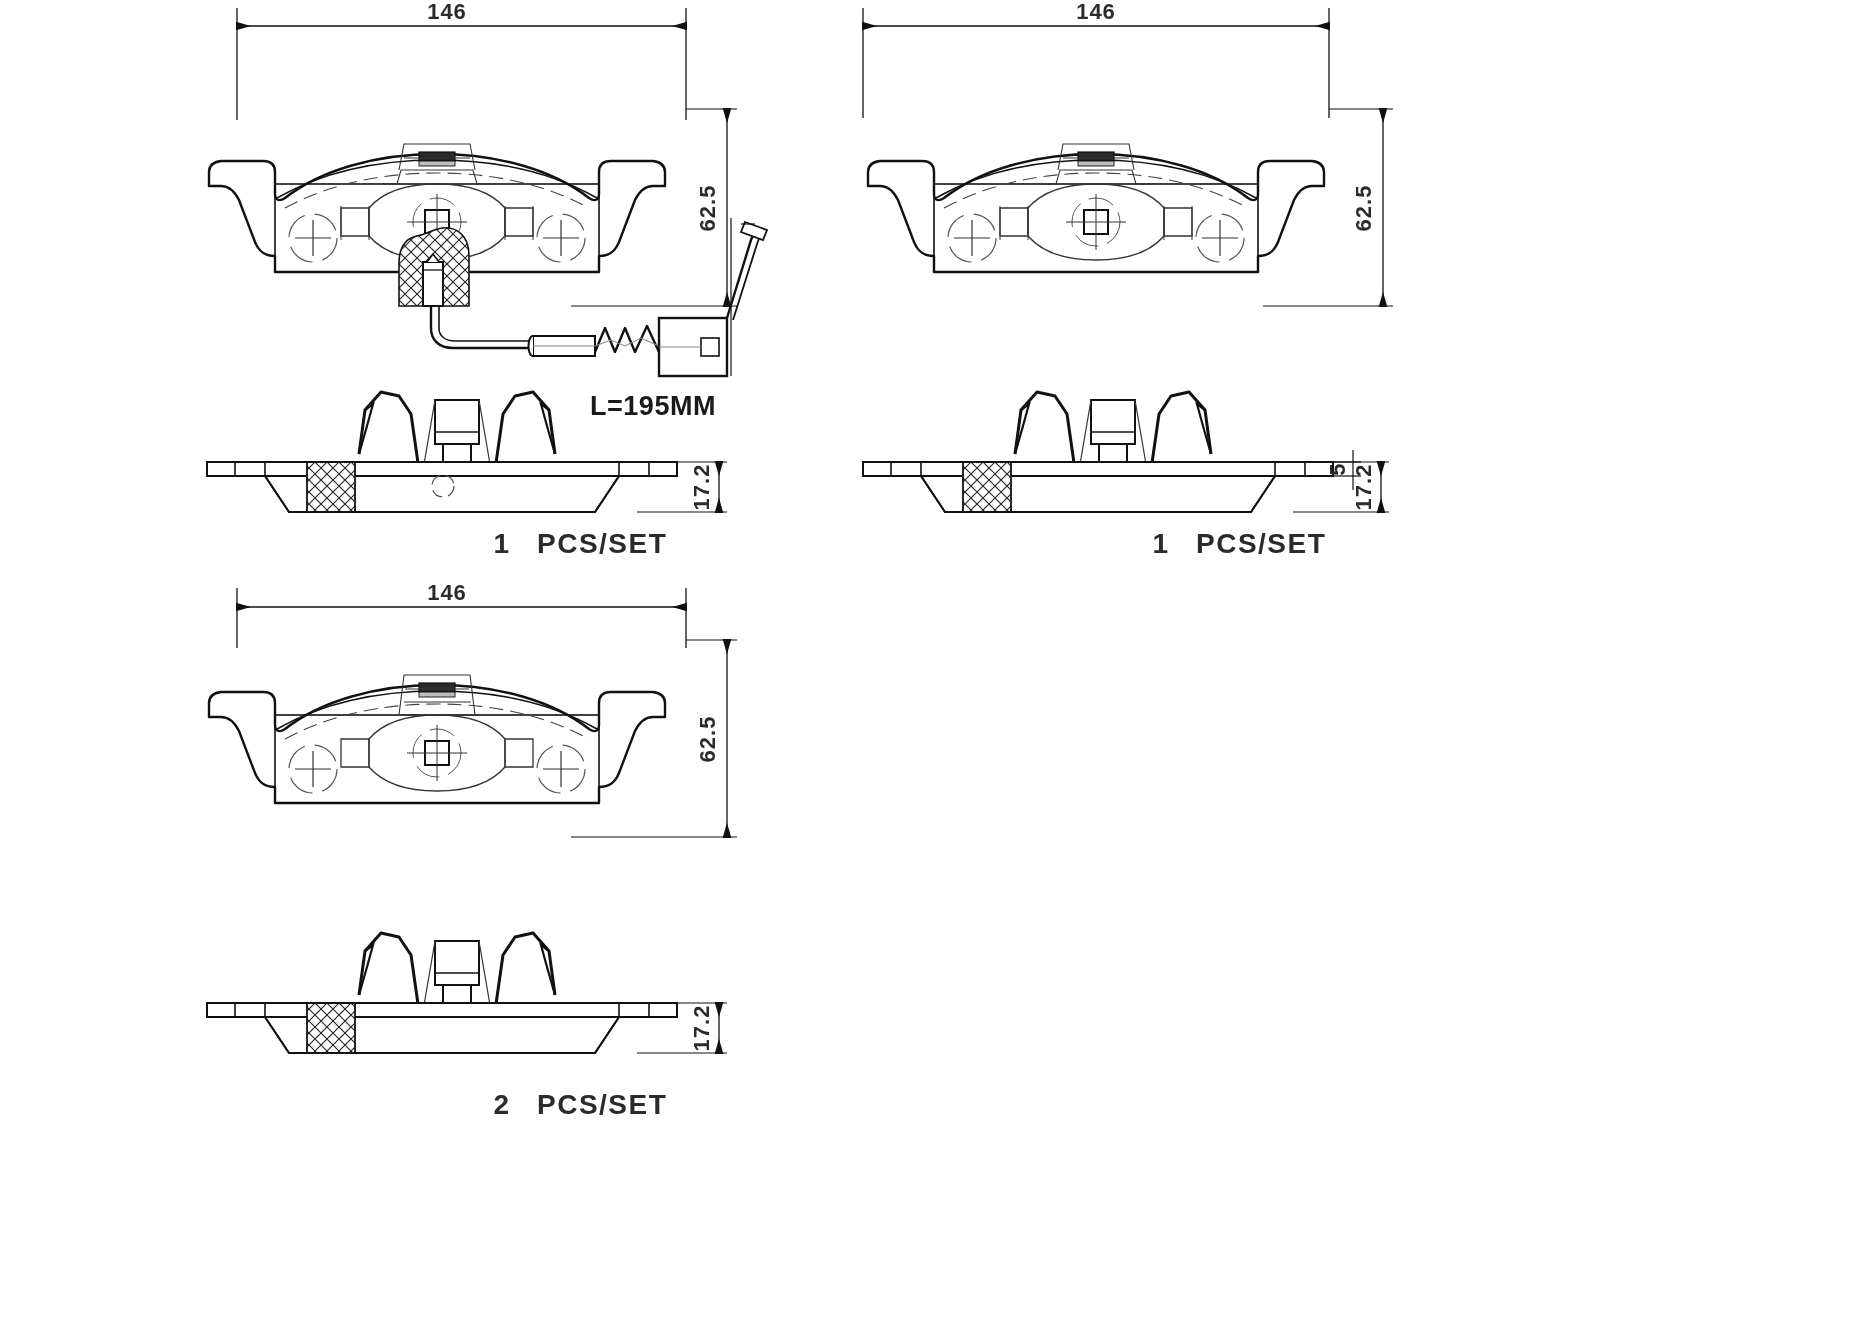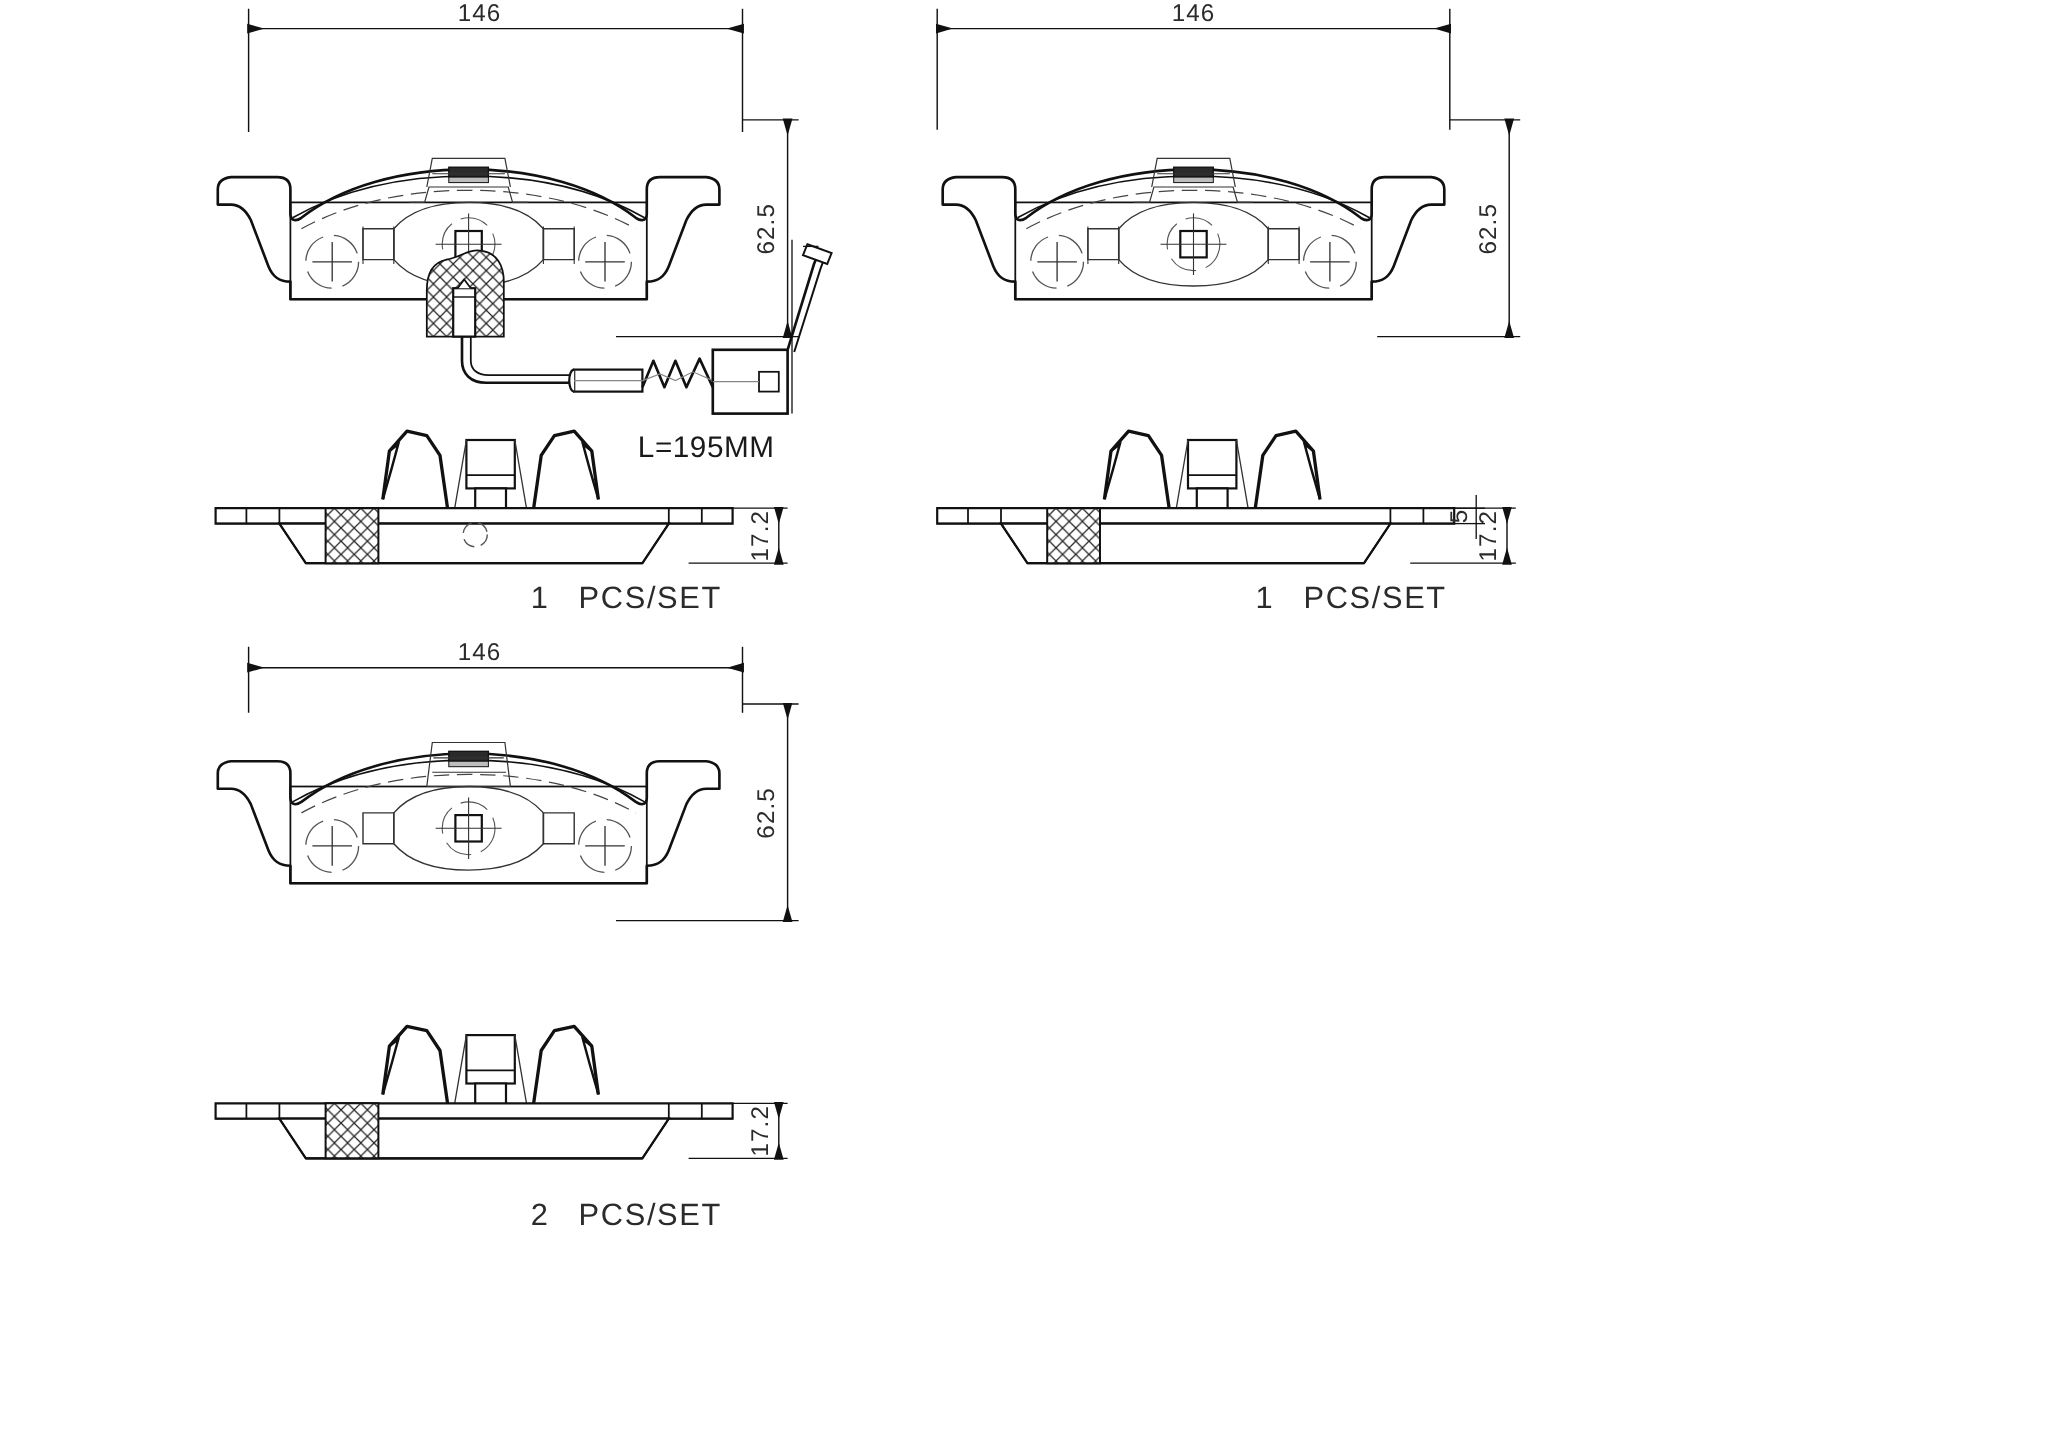--- a/index.html
+++ b/index.html
@@ -1,18 +1,18 @@
 <!DOCTYPE html>
 <html><head>
 <meta charset="utf-8">
 <style>
   html,body{margin:0;padding:0;background:#ffffff;}
   body{width:1870px;height:1322px;position:relative;overflow:hidden;
        font-family:"Liberation Sans",sans-serif;color:#1a1a1a;}
-  .stage{position:absolute;left:4px;top:0;width:1536px;height:1322px;}
+  .stage{position:absolute;left:15px;top:0;width:1536px;height:1322px;font-weight:bold;}
   svg{display:block;}
   .dimtxt{font-family:"Liberation Sans",sans-serif;font-size:22px;fill:#2b2b2b;
           letter-spacing:1px;}
   .dimtxt-lg{font-family:"Liberation Sans",sans-serif;font-size:27px;fill:#1a1a1a;
           letter-spacing:0.5px;}
   .qtytxt{font-family:"Liberation Sans",sans-serif;font-size:28px;fill:#2b2b2b;
           letter-spacing:1.5px;}
 </style>
 </head>
 <body>

